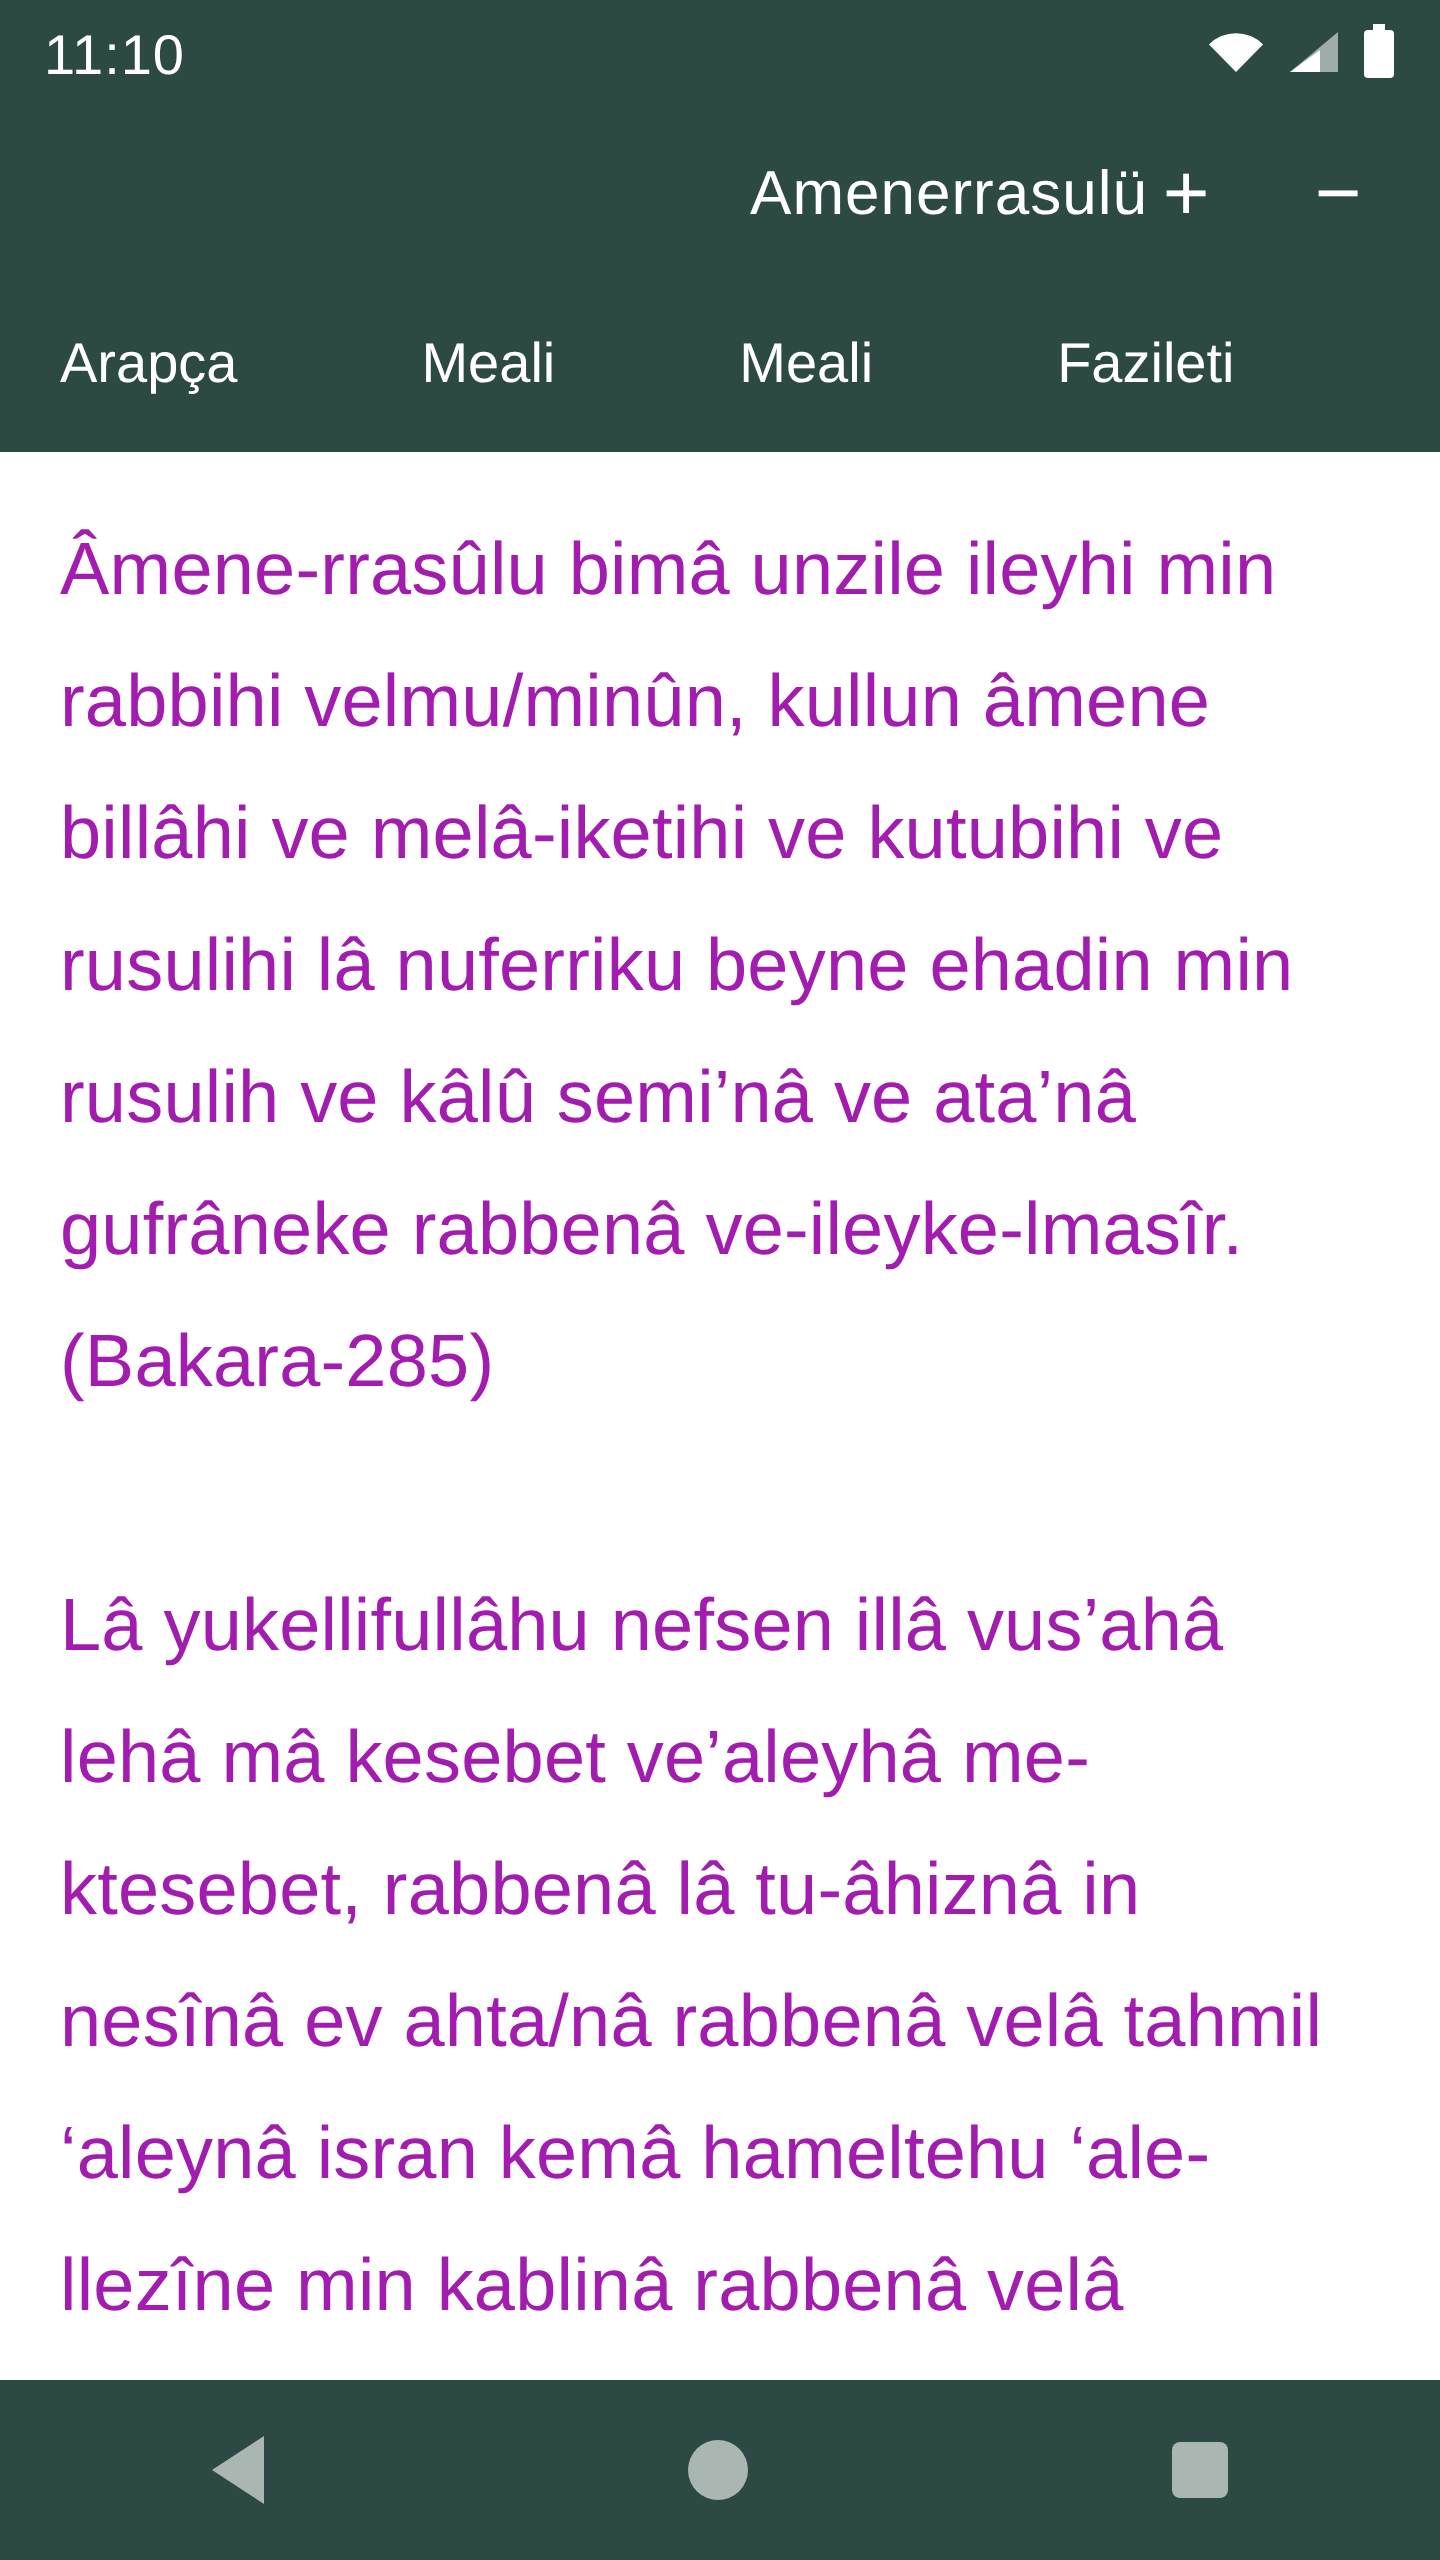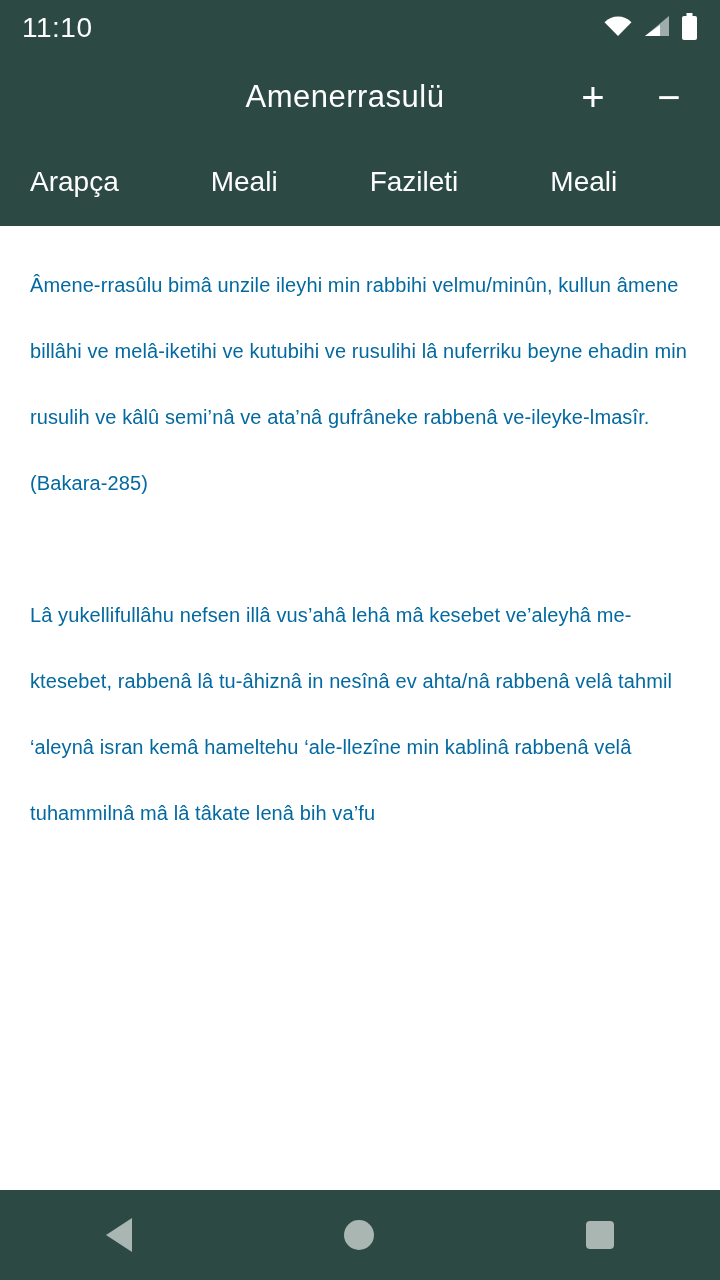--- a/index.html
+++ b/index.html
@@ -49,21 +49,21 @@
     background: #2c4a43;
     color: #ffffff;
     height: 82px;
     display: flex;
     align-items: center;
     padding: 0 26px;
     flex: 0 0 auto;
   }
   .appbar .title {
     flex: 1;
-    text-align: center;
+    text-align: right;
     font-size: 31px;
     letter-spacing: 0.5px;
     padding-left: 90px;
   }
   .appbar .actions {
     display: flex;
     align-items: center;
     gap: 38px;
     padding-right: 6px;
   }
@@ -110,22 +110,22 @@
 
   
   .content {
     flex: 1 1 auto;
     background: #ffffff;
     padding: 26px 30px 0 30px;
     overflow: hidden;
     position: relative;
   }
   .para {
-    color: #0369a1;
-    font-size: 20px;
+    color: #a21caf;
+    font-size: 37px;
     line-height: 66px;
     letter-spacing: 0.1px;
   }
   .para + .para { margin-top: 66px; }
 
   
   .navbar {
     height: 90px;
     background: #2c4a43;
     display: flex;
@@ -186,22 +186,22 @@
     <div class="title">Amenerrasulü</div>
     <div class="actions">
       <div class="act">+</div>
       <div class="act">−</div>
     </div>
   </div>
 
   <div class="tabbar">
     <div class="tab first">Arapça</div>
     <div class="tab">Meali</div>
+    <div class="tab">Meali</div>
     <div class="tab">Fazileti</div>
-    <div class="tab">Meali</div>
   </div>
 
   <div class="content">
     <div class="para">Âmene-rrasûlu bimâ unzile ileyhi min rabbihi velmu/minûn, kullun âmene billâhi ve melâ-iketihi ve kutubihi ve rusulihi lâ nuferriku beyne ehadin min rusulih ve kâlû semi’nâ ve ata’nâ gufrâneke rabbenâ ve-ileyke-lmasîr. (Bakara-285)</div>
     <div class="para">Lâ yukellifullâhu nefsen illâ vus’ahâ lehâ mâ kesebet ve’aleyhâ me-ktesebet, rabbenâ lâ tu-âhiznâ in nesînâ ev ahta/nâ rabbenâ velâ tahmil ‘aleynâ isran kemâ hameltehu ‘ale-llezîne min kablinâ rabbenâ velâ tuhammilnâ mâ lâ tâkate lenâ bih va’fu</div>
   </div>
 
   <div class="navbar">
     <div class="nav-back"></div>
     <div class="nav-home"></div>

